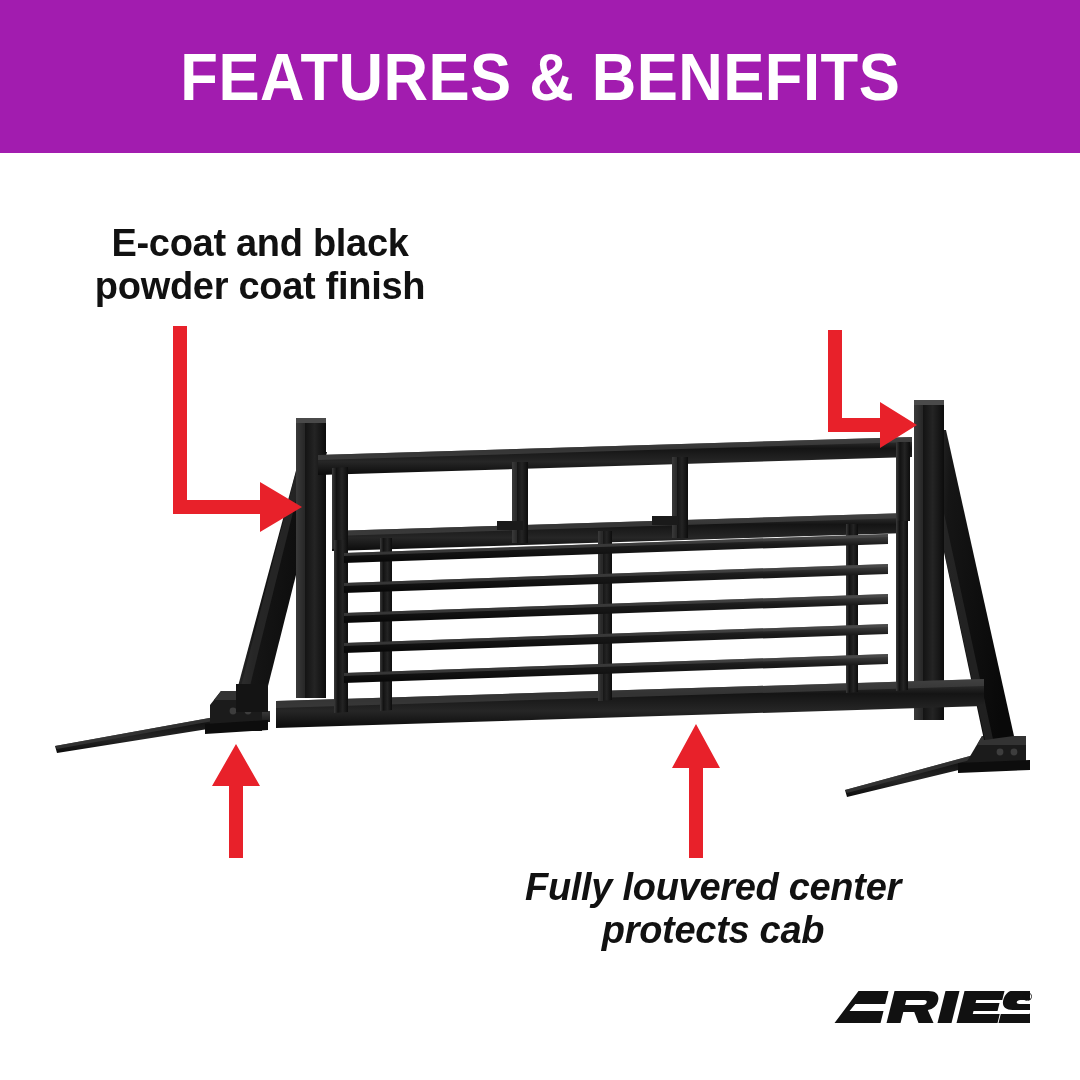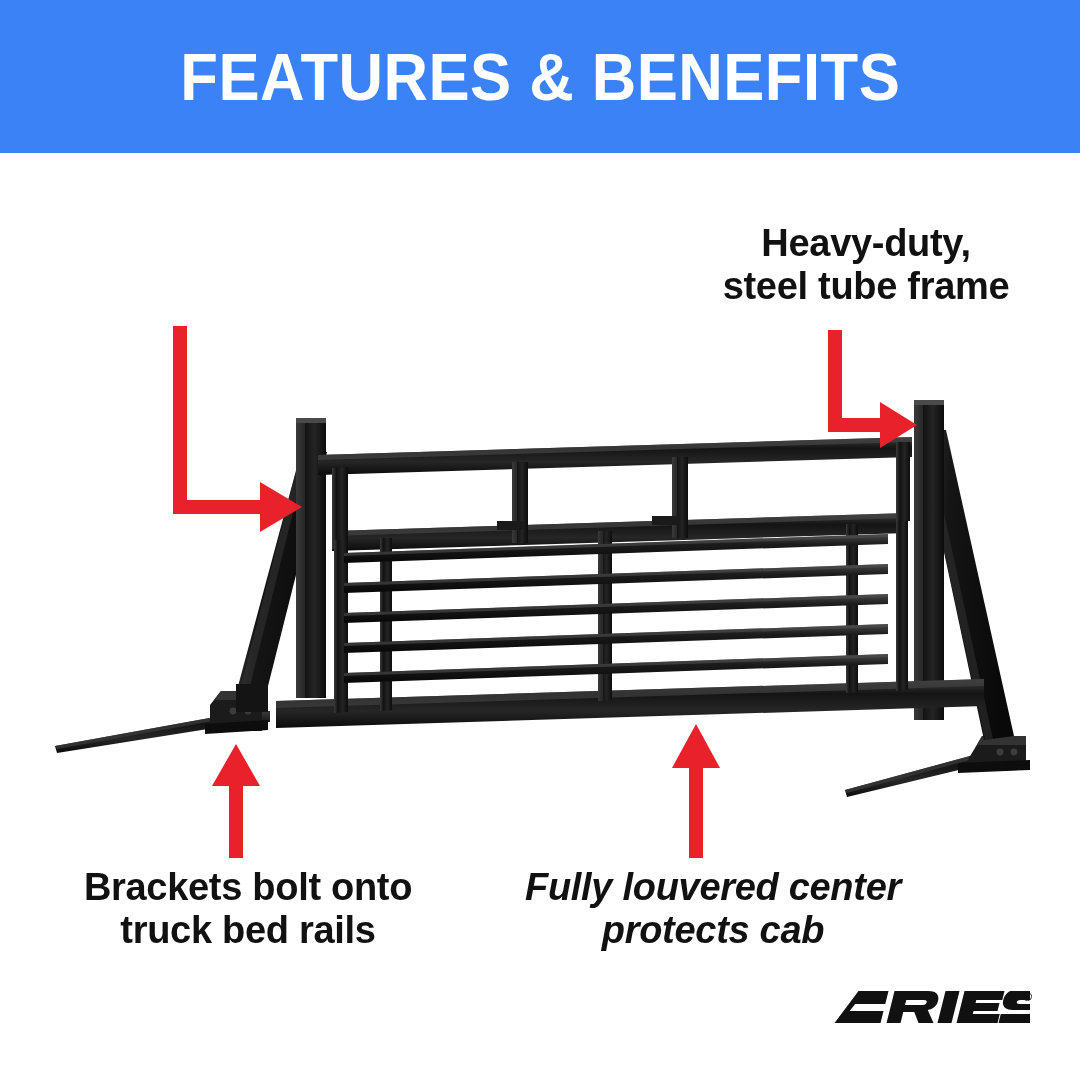--- a/index.html
+++ b/index.html
@@ -19,21 +19,21 @@
     overflow: hidden;
   }
 
   
   .header-bar {
     position: absolute;
     left: 0;
     top: 0;
     width: 1080px;
     height: 153px;
-    background: #3b82f6;
+    background: #a21caf;
     display: flex;
     align-items: center;
     justify-content: center;
   }
   .header-title {
     color: #ffffff;
     font-family: "Liberation Sans Narrow", "Liberation Sans", sans-serif;
     font-weight: 700;
     font-size: 67px;
     letter-spacing: 0.5px;
@@ -265,26 +265,24 @@
   </svg>
 
   <svg class="arrow-svg" style="left:208px; top:742px; width:56px; height:120px;" viewBox="0 0 56 120">
     <path d="M 28,2 L 52,44 L 35,44 L 35,116 L 21,116 L 21,44 L 4,44 Z" fill="#E8212A"></path>
   </svg>
 
   <svg class="arrow-svg" style="left:668px; top:722px; width:56px; height:140px;" viewBox="0 0 56 140">
     <path d="M 28,2 L 52,46 L 35,46 L 35,136 L 21,136 L 21,46 L 4,46 Z" fill="#E8212A"></path>
   </svg>
 
-
-  <div class="callout tr">Heavy-duty,
-steel tube frame</div>
-
-  <div class="callout bl">Brackets bolt onto
-truck bed rails</div>
+  <div class="callout tl">E-coat and black
+powder coat finish</div>
+
+
 
   <div class="callout bc">Fully louvered center
 protects cab</div>
 
   <div class="logo-wrap">
     <svg viewBox="0 0 200 54" width="200" height="54">
       <g transform="skewX(-14)" fill="#111111">
 
         <path d="M 44,6 L 60,6 L 60,19 L 30,19 L 26,26 L 60,26 L 60,38 L 14,38 L 30,6 Z"></path>
         <path d="M 22,31 L 32,31 L 29,38 L 19,38 Z"></path>

